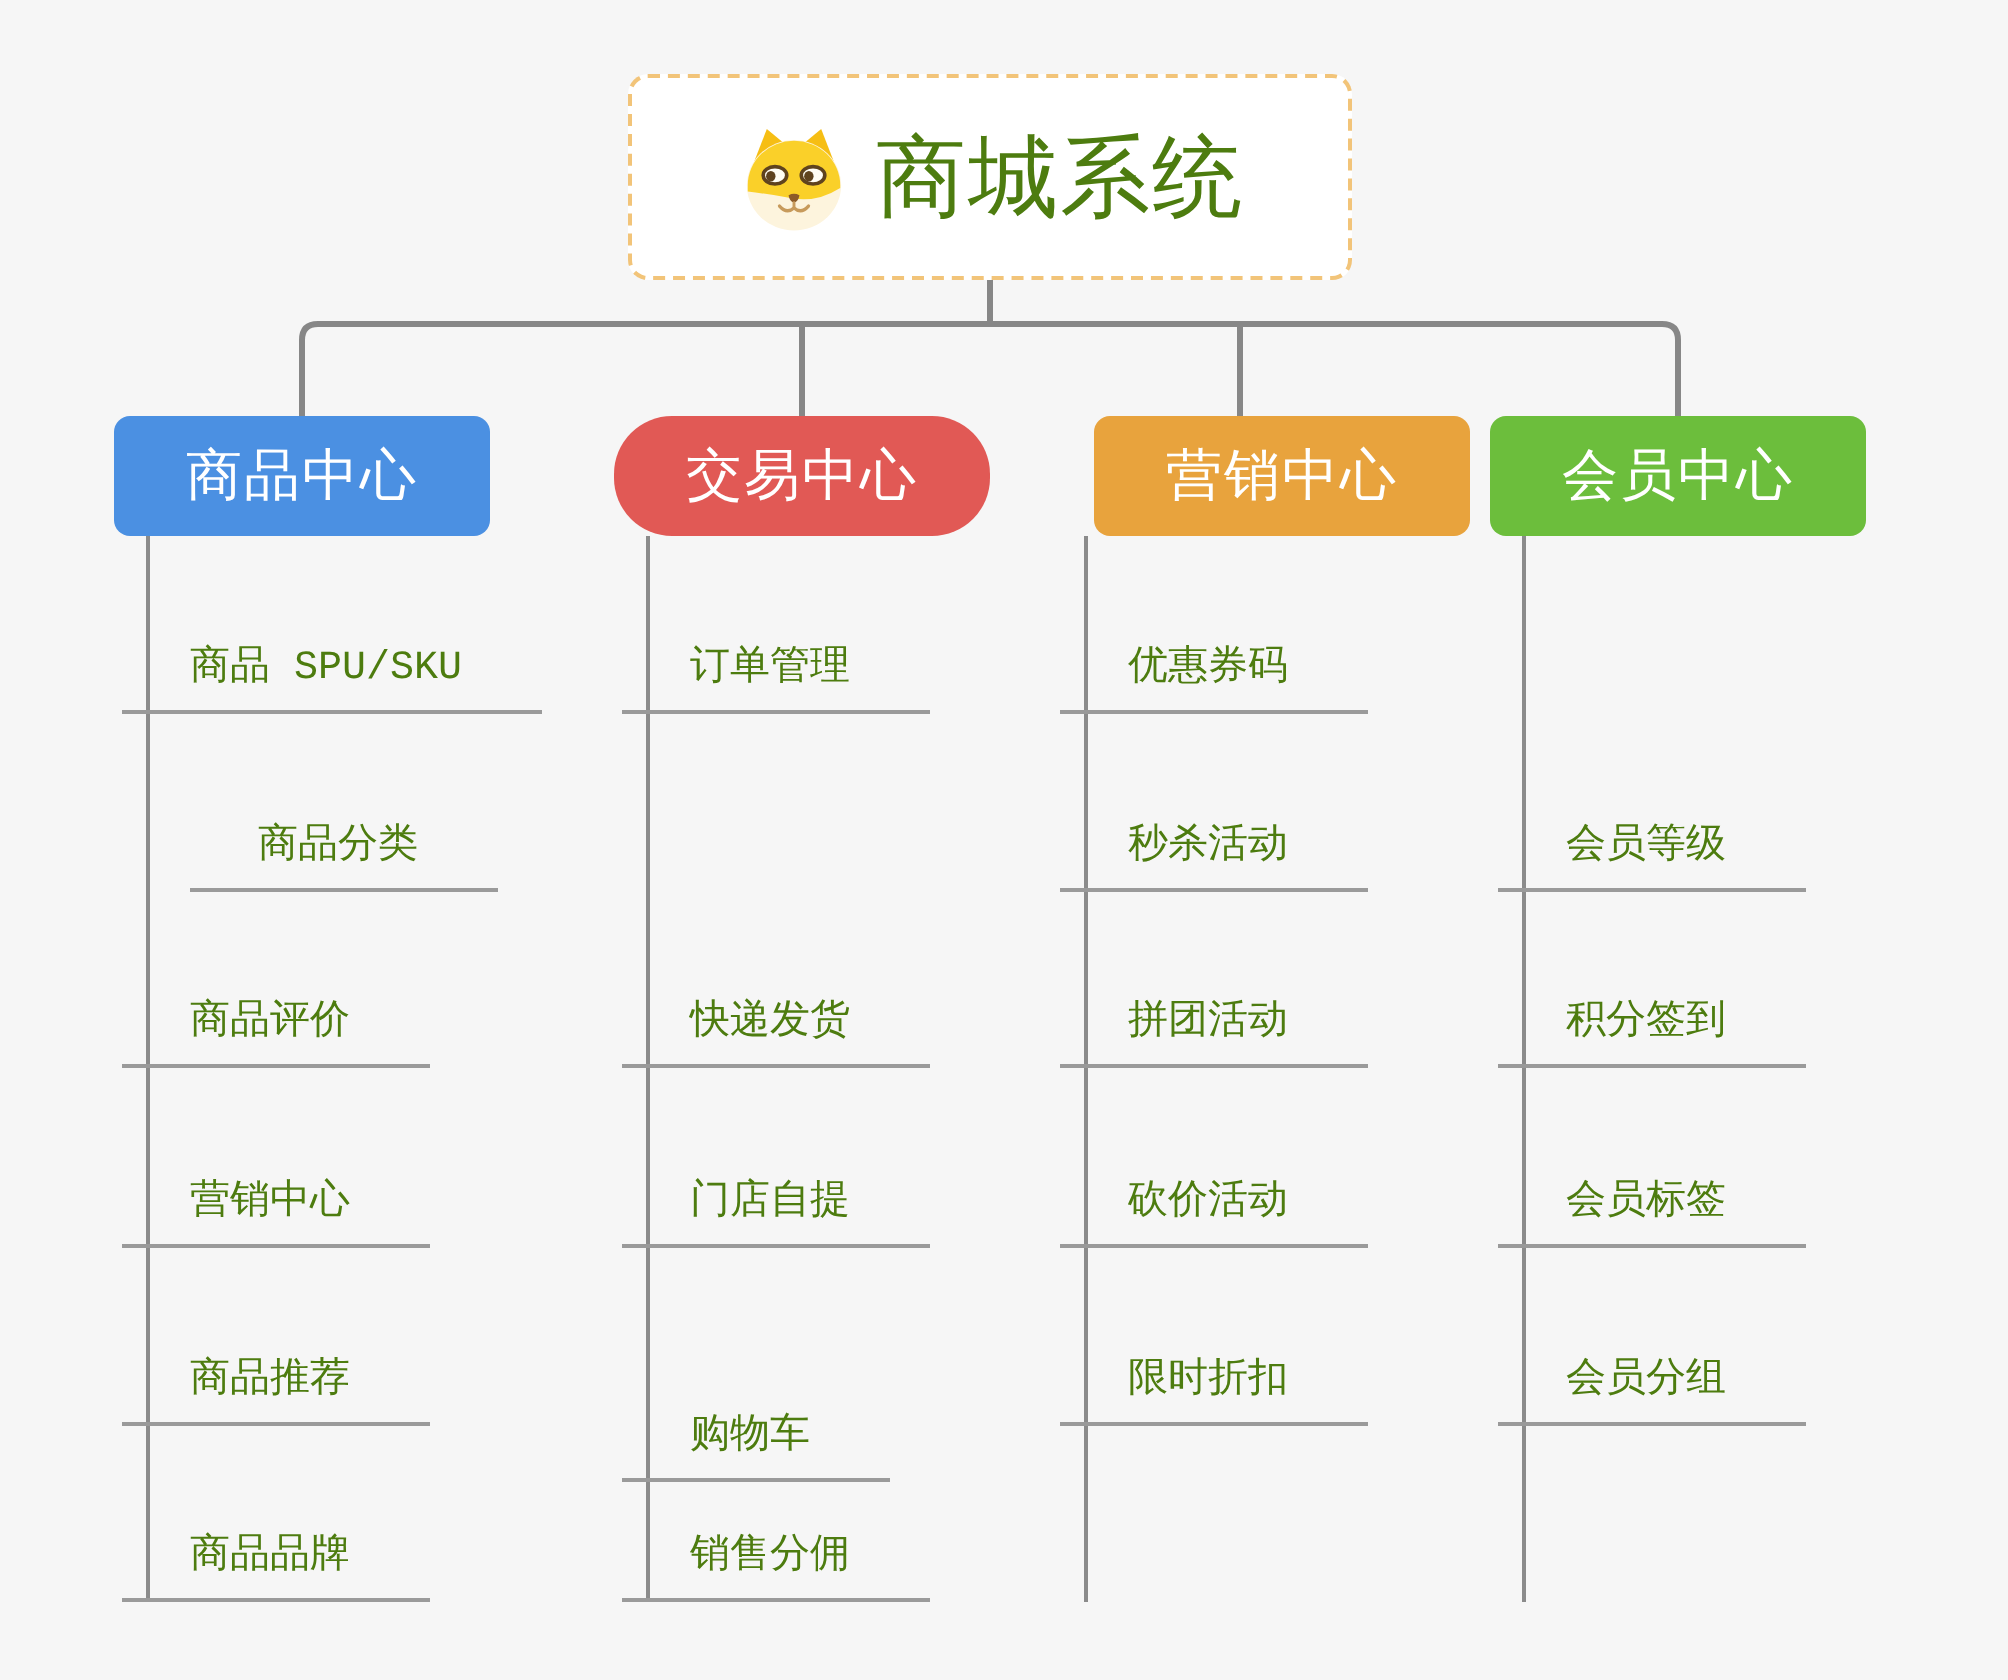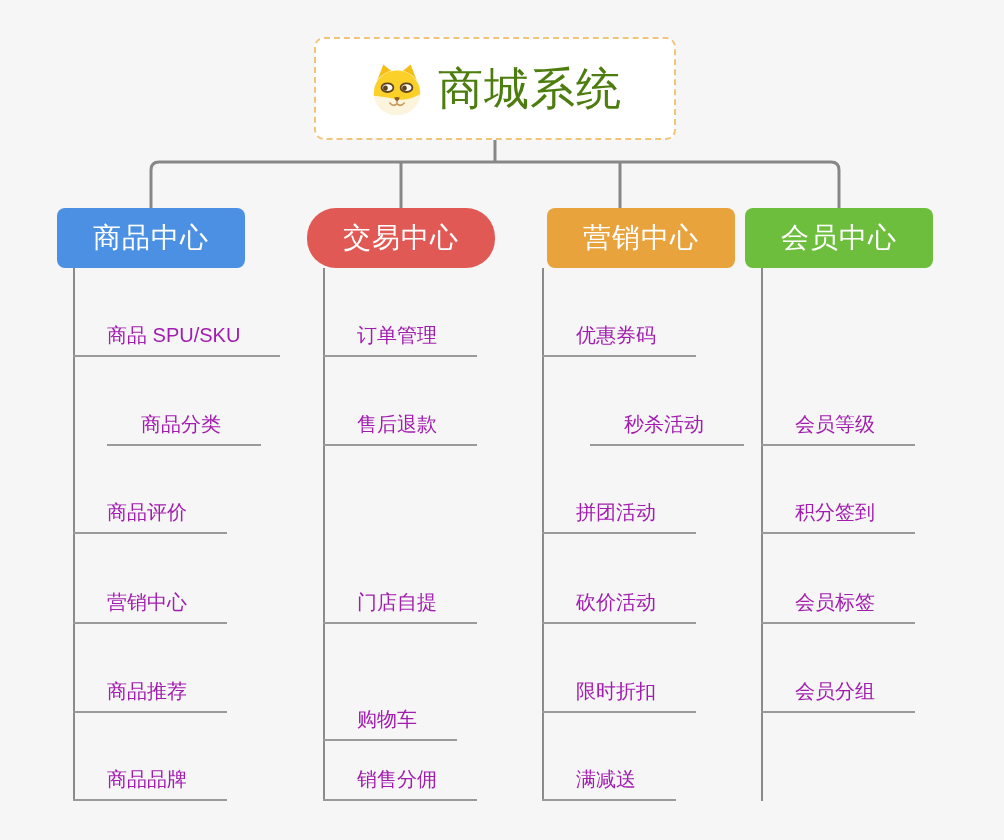--- a/index.html
+++ b/index.html
@@ -39,27 +39,28 @@
     display:flex;align-items:center;justify-content:center;
     color:#ffffff;font-size:28px;
     letter-spacing:1px;
   }
   .branch-children{position:absolute;left:0;top:60px;width:250px;height:545px;}
   .vline{
     position:absolute;left:16px;top:0;width:2px;height:533px;
     background:#8b8b8b;
   }
   .child{
-    position:absolute;left:16px;
+    position:absolute;left:4px;
     transform:translateY(-100%);
     padding:0 40px 7px 34px;
     border-bottom:2px solid #9a9a9a;
     font-size:20px;line-height:26px;
-    color:#a21caf;
+    color:#4d7c0f;
     white-space:nowrap;
+    font-family:Liberation Mono, monospace;
   }
 </style>
 </head>
 <body>
 
 <div class="canvas">
 
   <svg class="connectors" width="1004" height="840" viewBox="0 0 1004 840">
     <g stroke="#878787" stroke-width="3" fill="none">
       <path d="M495 140 L495 162"></path>
@@ -104,39 +105,38 @@
         </div>
   </div>
 
   <div class="branch" style="left: 307px;">
     <div class="branch-header" style="background: rgb(225, 89, 85); border-radius: 29px;">
       <span>交易中心</span>
     </div>
     <div class="branch-children">
       <div class="vline"></div>
     <div class="child" style="top: 89px;">订单管理</div>
-          <div class="child" style="top: 178px;">售后退款</div>
+          <div class="child" style="top: 266px;">快递发货</div>
           <div class="child" style="top: 356px;">门店自提</div>
           <div class="child" style="top: 445px; margin-top: 28px;">购物车</div>
           <div class="child" style="top: 533px;">销售分佣</div>
         </div>
   </div>
 
   <div class="branch" style="left: 526px; padding-left: 21px;">
     <div class="branch-header" style="background: rgb(232, 163, 61);">
       <span>营销中心</span>
     </div>
     <div class="branch-children">
       <div class="vline"></div>
     <div class="child" style="top: 89px;">优惠券码</div>
-          <div class="child" style="top: 178px; margin-left: 48px;">秒杀活动</div>
+          <div class="child" style="top: 178px;">秒杀活动</div>
           <div class="child" style="top: 266px;">拼团活动</div>
           <div class="child" style="top: 356px;">砍价活动</div>
           <div class="child" style="top: 445px;">限时折扣</div>
-          <div class="child" style="top: 533px;">满减送</div>
         </div>
   </div>
 
   <div class="branch" style="left: 745px;">
     <div class="branch-header" style="background: rgb(108, 190, 60);">
       <span>会员中心</span>
     </div>
     <div class="branch-children">
       <div class="vline"></div>
           <div class="child" style="top: 178px;">会员等级</div>

